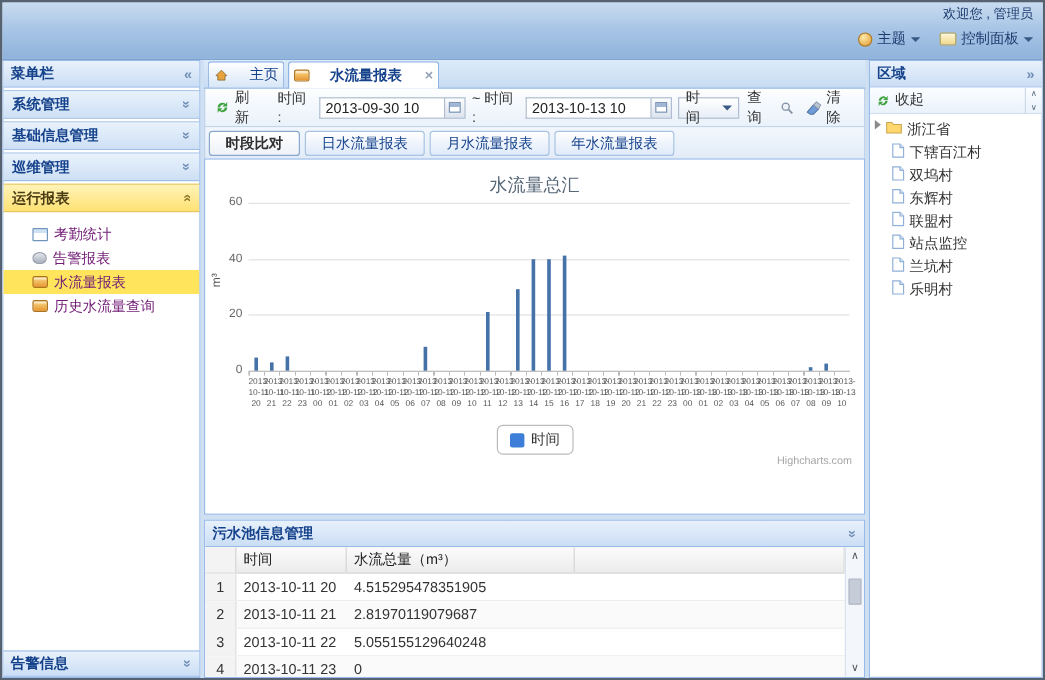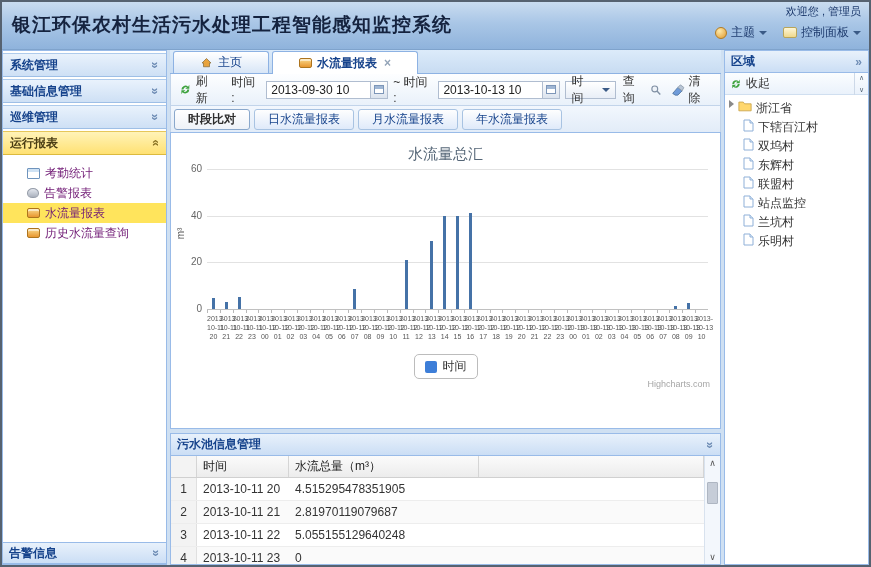--- a/index.html
+++ b/index.html
@@ -32,21 +32,21 @@
   .mitem{height:20px;display:flex;align-items:center;gap:5px;padding-left:24px;font-size:12px;color:#701a75;}
   .mitem.sel{background:#ffe45c;}
   .side-fill{flex:1;background:#fff;}
   .side-bot{margin-top:auto;border-top:1px solid #99bbe8;}
   .ic-table{width:13px;height:11px;border:1px solid #6f94bd;background:linear-gradient(180deg,#cfe2f4 0 3px,#ffffff 3px);border-radius:1px;}
   .ic-bell{width:12px;height:10px;background:linear-gradient(180deg,#e3e7ee,#aab1bd);border:1px solid #969da9;border-radius:50% 50% 45% 45%;}
   .ic-box{width:13px;height:10px;background:linear-gradient(180deg,#f9d98b,#e8962f);border:1px solid #ad741e;border-radius:2px;box-shadow:inset 0 2px 0 rgba(255,255,255,.55);}
   
   .main{flex:1;margin:0 3px;display:flex;flex-direction:column;min-width:0;}
   .tabstrip{height:24px;background:linear-gradient(180deg,#dcebfa,#c8dcf2);border-bottom:1px solid #8db2e3;display:flex;align-items:flex-end;padding-left:3px;}
-  .tab{height:22px;margin-right:3px;padding:0 26px;display:inline-flex;align-items:center;gap:5px;font-size:12px;color:#15428b;background:linear-gradient(180deg,#ffffff,#d8e6f7);border:1px solid #8db2e3;border-bottom:none;border-radius:3px 3px 0 0;}
+  .tab{height:22px;margin-right:3px;padding:0 4px;display:inline-flex;align-items:center;gap:17px;font-size:12px;color:#15428b;background:linear-gradient(180deg,#ffffff,#d8e6f7);border:1px solid #8db2e3;border-bottom:none;border-radius:3px 3px 0 0;}
   .tab.active{background:#fff;font-weight:bold;height:23px;position:relative;z-index:2;margin-bottom:-1px;}
   .tab .x{color:#93a4b8;font-weight:bold;font-size:12px;margin-left:2px;}
   .toolbar{height:32px;background:linear-gradient(180deg,#fdfeff,#e9f1fa);border:1px solid #c2d4ea;border-top:none;display:flex;align-items:center;padding:0 6px;gap:5px;font-size:12px;color:#333;}
   .tool-sp{flex:1;}
   .lbl{color:#333;}
   .datein{width:104px;height:18px;border:1px solid #b0bdd0;border-right:none;font-size:12px;padding:1px 4px;color:#222;font-family:"Liberation Sans",sans-serif;}
   .calbtn{width:18px;height:18px;border:1px solid #b0bdd0;background:linear-gradient(180deg,#fdfdfd,#dbe3ee);display:inline-flex;align-items:center;justify-content:center;}
   .calbtn .g{width:10px;height:9px;border:1px solid #7d96b8;background:linear-gradient(180deg,#9fb6d4 0 3px,#fff 3px);}
   .combo{height:18px;border:1px solid #b0bdd0;background:linear-gradient(180deg,#ffffff,#e8eef7);display:inline-flex;align-items:center;gap:7px;padding:0 5px;font-size:12px;color:#333;}
   .flatbtn{display:inline-flex;align-items:center;gap:4px;font-size:12px;color:#333;padding:0 2px;}
@@ -92,41 +92,45 @@
   .tnode.child{padding-left:14px;}
   .tri{width:0;height:0;border-top:4px solid transparent;border-bottom:4px solid transparent;border-left:5px solid #8a8a8a;}
   .ic{display:inline-block;vertical-align:middle;}
 </style>
 </head>
 <body>
 
 <div class="app">
 
   <div class="hdr">
-    <div class="hdr-title">银江环保农村生活污水处理工程智能感知监控系统</div>
     <div class="hdr-right">
       <div class="welcome">欢迎您 , 管理员</div>
       <div class="hdr-tools">
         <span class="hdr-tool">
           <span class="ball ic"></span>
           <span>主题</span>
           <span class="caret"></span>
         </span>
         <span class="hdr-tool">
           <span class="cpanel-ic ic"></span>
           <span>控制面板</span>
           <span class="caret"></span>
         </span>
       </div>
     </div>
   </div>
 
   <div class="body">
 
     <div class="sidebar">
+      <div class="panel-hd">
+        <span>菜单栏</span>
+        <span class="sp"></span>
+        <span class="chev">«</span>
+      </div>
       <div id="accordion">
           <div class="acc-hd">
             <span>系统管理</span>
             <span class="sp"></span>
             <span class="chev down">»</span>
           </div>
           <div class="acc-hd">
             <span>基础信息管理</span>
             <span class="sp"></span>
             <span class="chev down">»</span>

